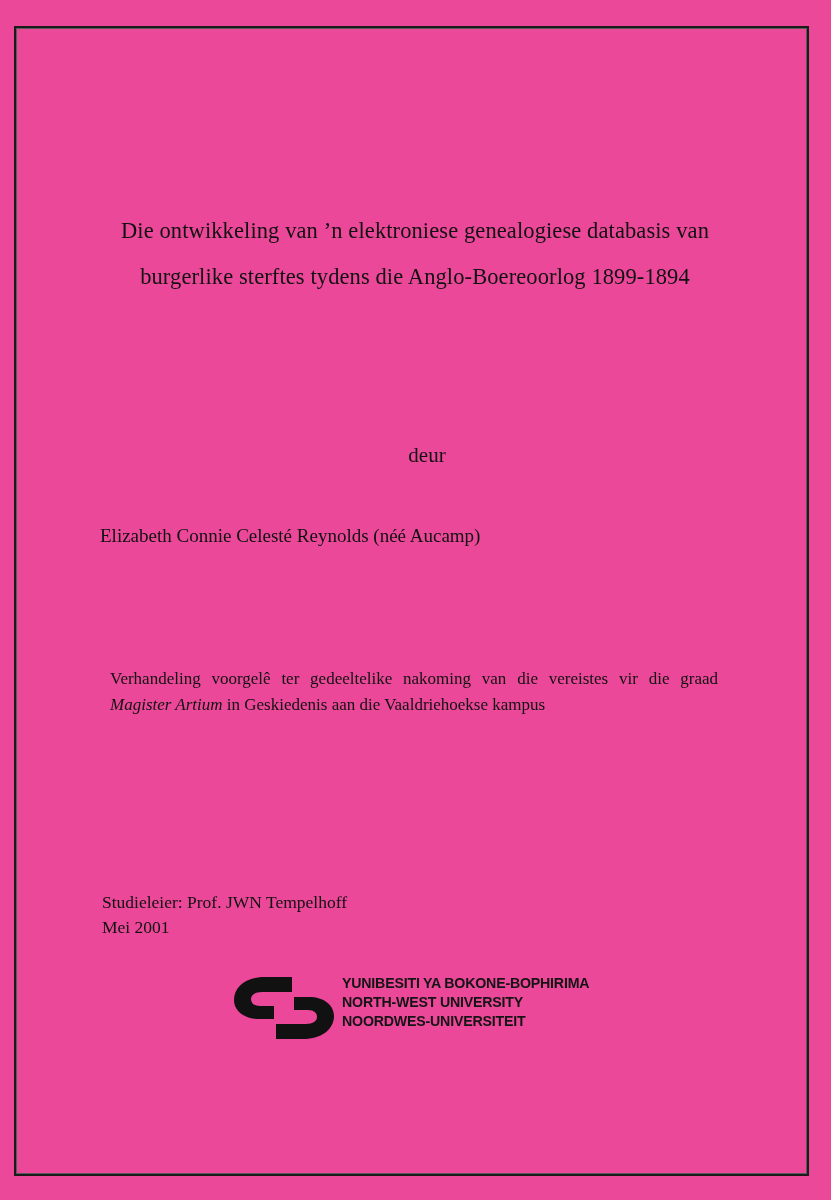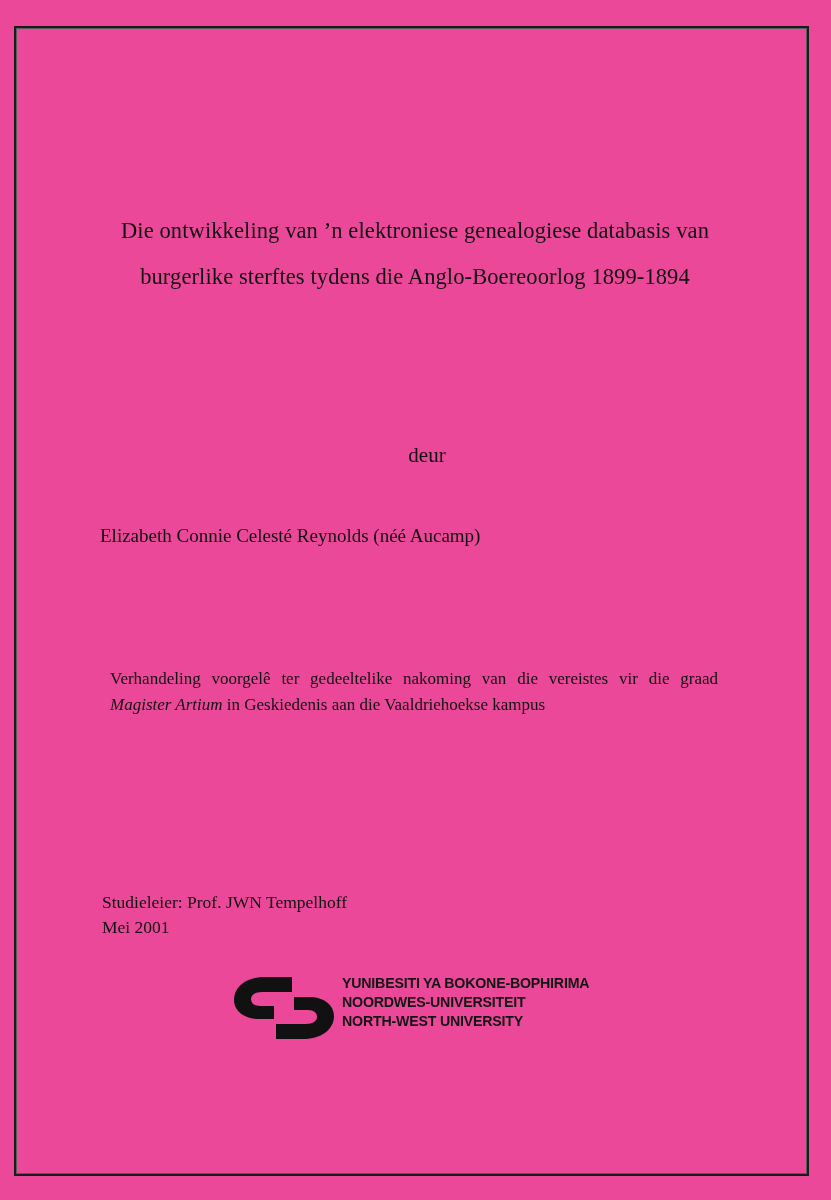--- a/index.html
+++ b/index.html
@@ -182,19 +182,19 @@
       <div class="logo-mark">
         <svg width="104" height="66" viewBox="0 0 104 66" xmlns="http://www.w3.org/2000/svg">
           <g fill="#111111">
             <path d="M33 2 C14 2 2 12 2 25 C2 36 12 44 27 44 L42 44 L42 31 L28 31 C22 31 19 28 19 24 C19 20 23 17 30 17 L60 17 L60 2 Z"></path>
             <path d="M71 64 C90 64 102 54 102 41 C102 30 92 22 77 22 L62 22 L62 35 L76 35 C82 35 85 38 85 42 C85 46 81 49 74 49 L44 49 L44 64 Z"></path>
           </g>
         </svg>
       </div>
       <div class="logo-text">
         <span>YUNIBESITI YA BOKONE-BOPHIRIMA</span>
+        <span>NORTH-WEST UNIVERSITY</span>
         <span>NOORDWES-UNIVERSITEIT</span>
-        <span>NORTH-WEST UNIVERSITY</span>
       </div>
     </div>
 
   </div>
 </div>
 
 </body></html>

